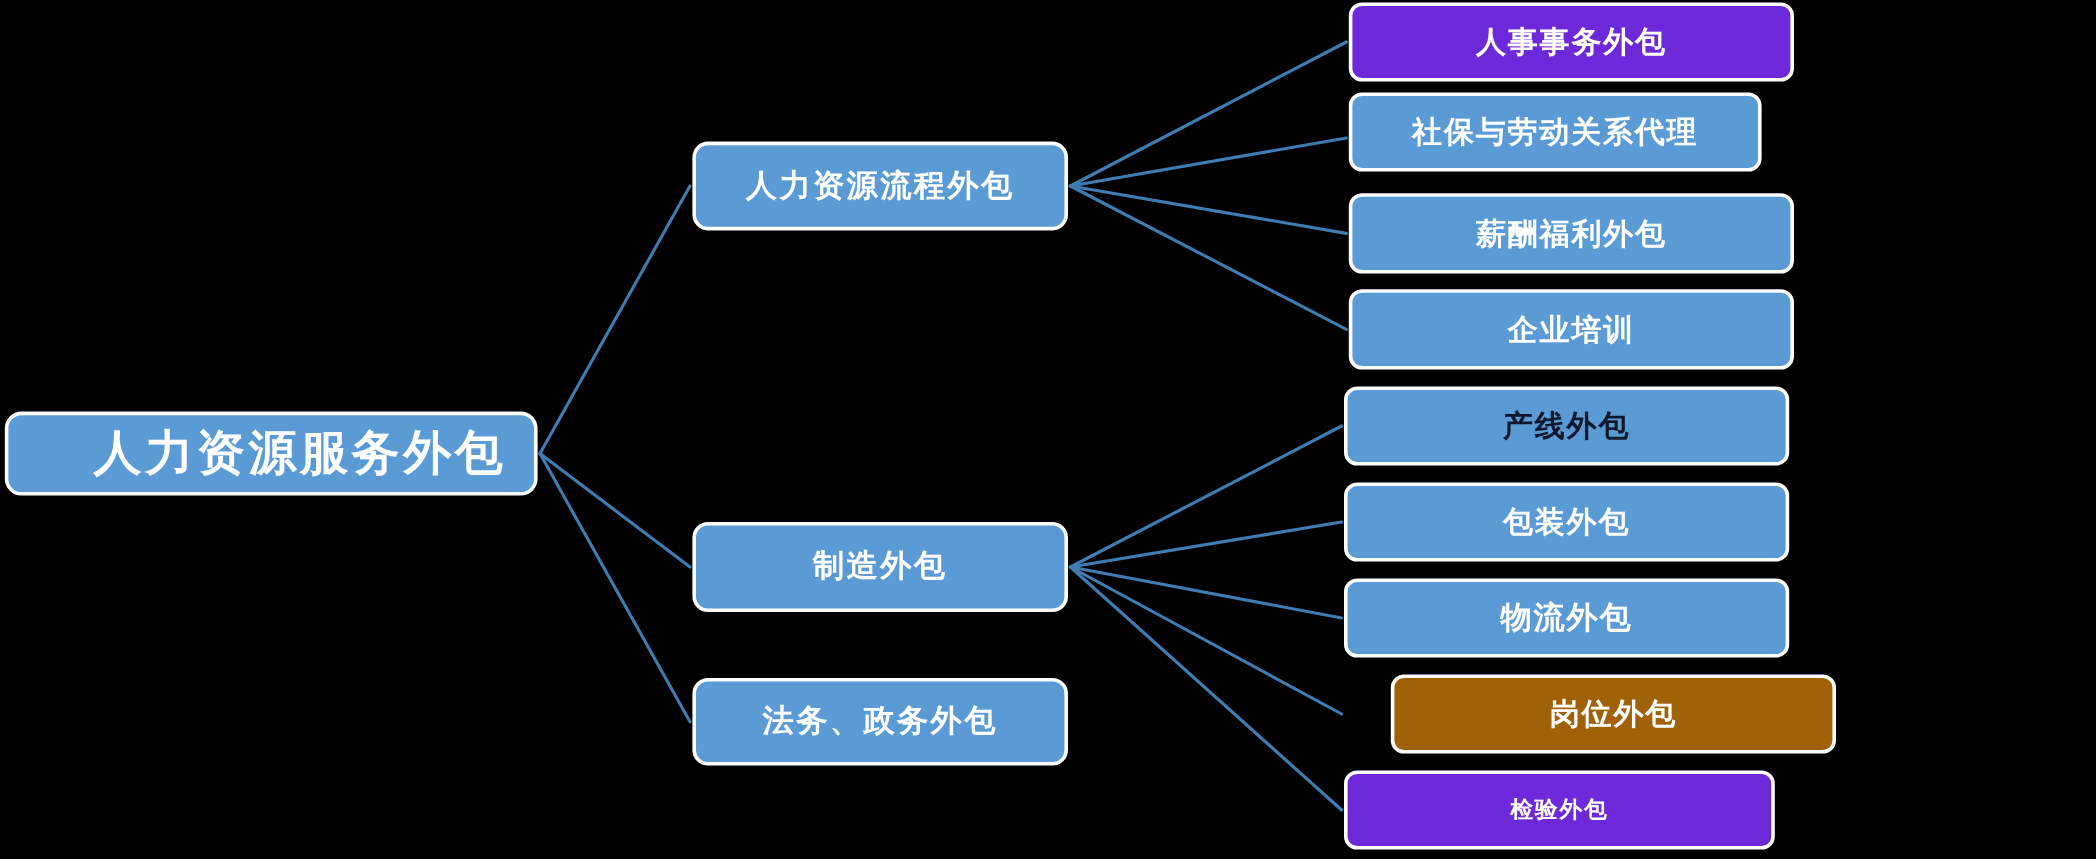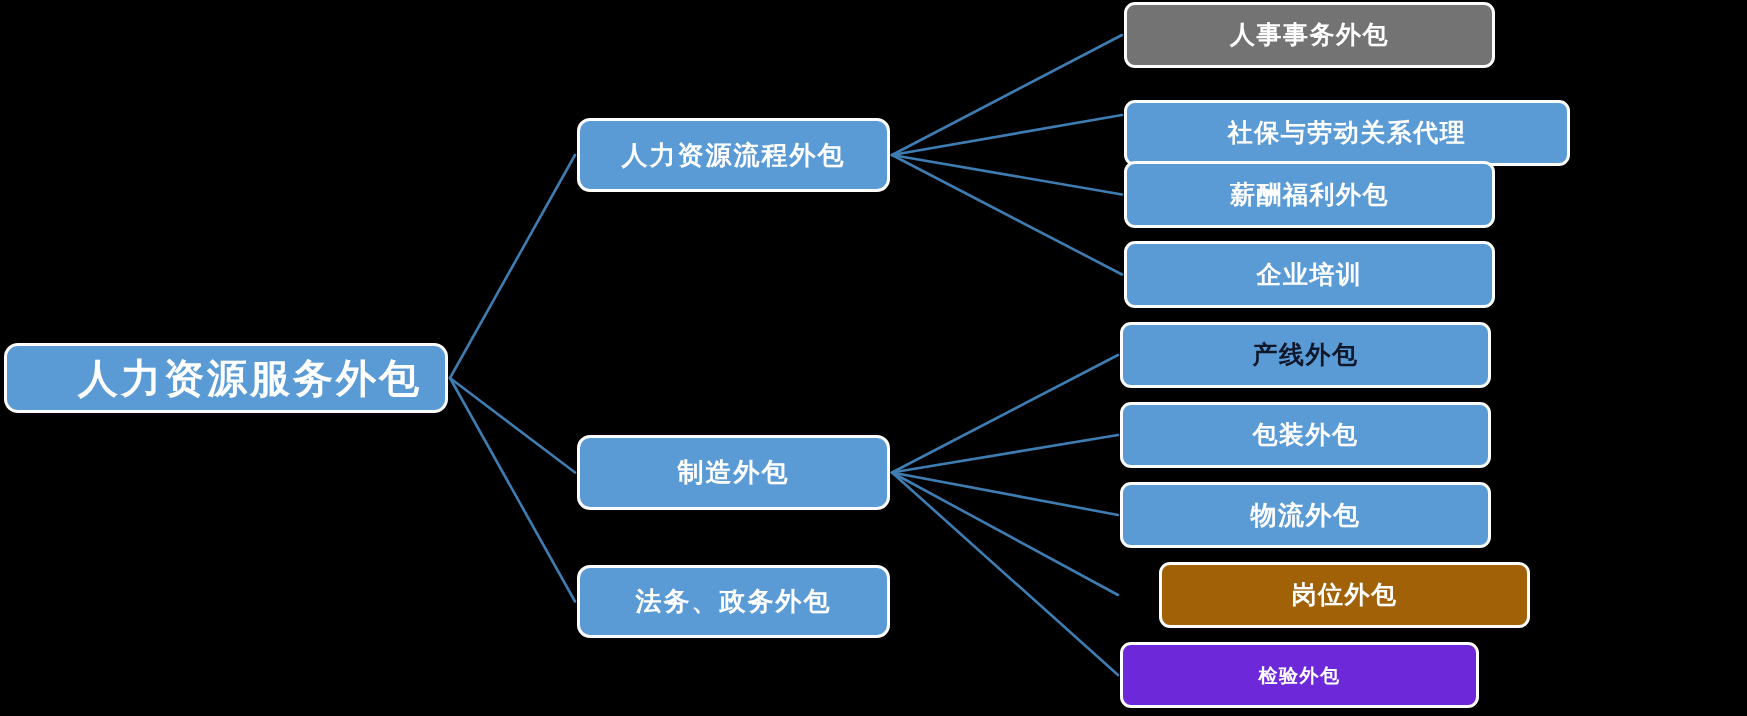--- a/index.html
+++ b/index.html
@@ -76,24 +76,24 @@
       <line x1="892" y1="472.5" x2="1118" y2="595" stroke="#3E7CB1" stroke-width="2.6" stroke-linecap="round"></line>
       <line x1="892" y1="472.5" x2="1118" y2="675" stroke="#3E7CB1" stroke-width="2.6" stroke-linecap="round"></line>
       <line x1="450" y1="378" x2="575" y2="601.5" stroke="#3E7CB1" stroke-width="2.6" stroke-linecap="round"></line>
     </svg>
 <div class="node root" style="left: 4px; top: 343px; width: 444px; height: 70px; font-size: 40px; background: rgb(91, 155, 213); border-color: rgb(253, 253, 253); color: rgb(255, 255, 255); padding-left: 48px;">
       <span class="node-label">人力资源服务外包</span>
     </div>
     <div class="node mid" style="left: 577px; top: 118px; width: 313px; height: 74px; font-size: 26px; background: rgb(91, 155, 213); border-color: rgb(253, 253, 253); color: rgb(255, 255, 255);">
       <span class="node-label">人力资源流程外包</span>
     </div>
-    <div class="node leaf" style="left: 1124px; top: 2px; width: 371px; height: 66px; font-size: 25px; background: #737373; border-color: rgb(253, 253, 253); color: rgb(255, 255, 255);">
+    <div class="node leaf" style="left: 1124px; top: 2px; width: 371px; height: 66px; font-size: 25px; background: #6d28d9; border-color: rgb(253, 253, 253); color: rgb(255, 255, 255);">
       <span class="node-label">人事事务外包</span>
     </div>
-    <div class="node leaf" style="left: 1124px; top: 100px; width: 446px; height: 66px; font-size: 25px; background: rgb(91, 155, 213); border-color: rgb(253, 253, 253); color: rgb(255, 255, 255);">
+    <div class="node leaf" style="left: 1124px; top: 77px; width: 344px; height: 66px; font-size: 25px; background: rgb(91, 155, 213); border-color: rgb(253, 253, 253); color: rgb(255, 255, 255);">
       <span class="node-label">社保与劳动关系代理</span>
     </div>
     <div class="node leaf" style="left: 1124px; top: 161px; width: 371px; height: 67px; font-size: 25px; background: rgb(91, 155, 213); border-color: rgb(253, 253, 253); color: rgb(255, 255, 255);">
       <span class="node-label">薪酬福利外包</span>
     </div>
     <div class="node leaf" style="left: 1124px; top: 241px; width: 371px; height: 67px; font-size: 25px; background: rgb(91, 155, 213); border-color: rgb(253, 253, 253); color: rgb(255, 255, 255);">
       <span class="node-label">企业培训</span>
     </div>
     <div class="node mid" style="left: 577px; top: 435px; width: 313px; height: 75px; font-size: 26px; background: rgb(91, 155, 213); border-color: rgb(253, 253, 253); color: rgb(255, 255, 255);">
       <span class="node-label">制造外包</span>

